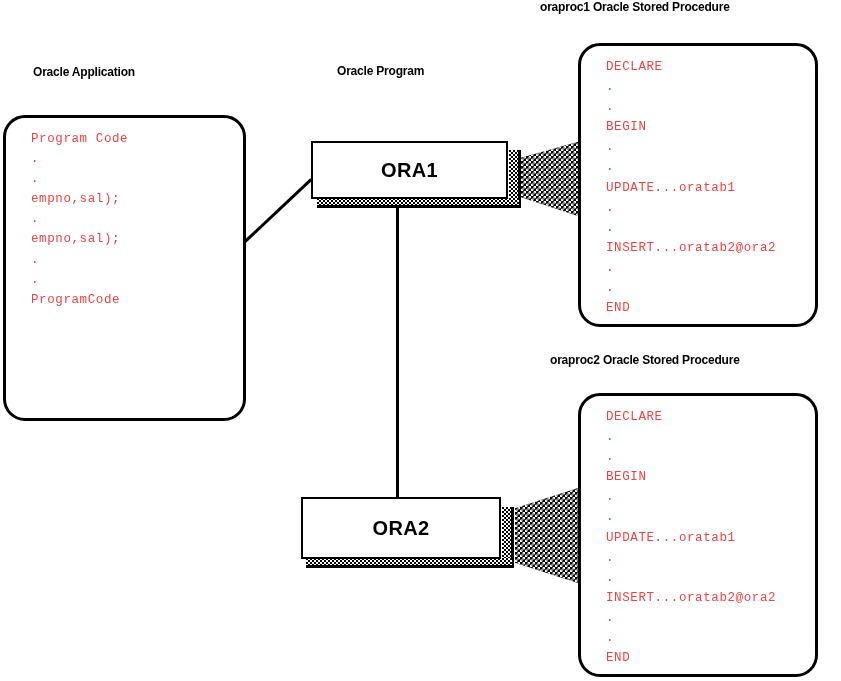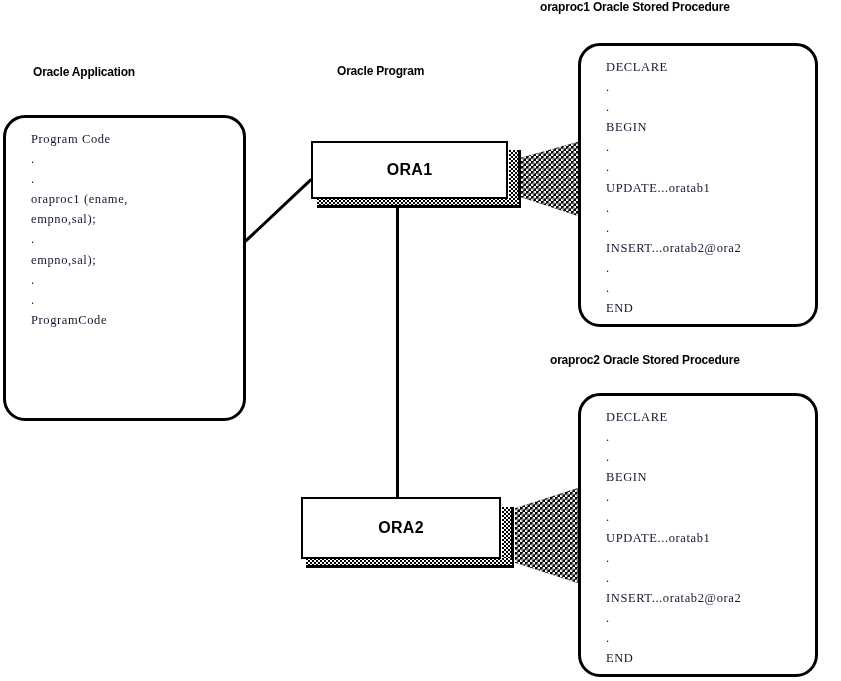--- a/index.html
+++ b/index.html
@@ -37,24 +37,24 @@
     background: #ffffff;
     box-sizing: border-box;
   }
   .codebox .codelines {
     position: absolute;
     left: 25px;
     top: 11px;
     right: 6px;
   }
   .codeline {
-    font-family: Liberation Serif, serif;
+    font-family: Liberation Mono, monospace;
     font-size: 12.5px;
     line-height: 20.1px;
-    color: #0f172a;
+    color: #ef4444;
     white-space: pre;
     letter-spacing: 0.6px;
     height: 20.1px;
   }
   .codeline.dot {
     letter-spacing: 0;
   }
 
   
   .server {
@@ -67,21 +67,21 @@
     border: 2.5px solid #000000;
     background: #ffffff;
     box-sizing: border-box;
     display: flex;
     align-items: center;
     justify-content: center;
   }
   .server-label {
     font-family: "Liberation Sans", sans-serif;
     font-weight: bold;
-    font-size: 16px;
+    font-size: 20px;
     color: #000000;
     letter-spacing: 0.3px;
   }
   
   .shadow-bottom, .shadow-right {
     position: absolute;
     background-color: #000000;
     background-image:
       linear-gradient(45deg, #ffffff 25%, transparent 25%, transparent 75%, #ffffff 75%),
       linear-gradient(45deg, #ffffff 25%, transparent 25%, transparent 75%, #ffffff 75%);
@@ -126,21 +126,20 @@
 
   <div class="heading" style="left:540px; top:0px;">oraproc1 Oracle Stored Procedure</div>
 
   <div class="heading" style="left:550px; top:353px;">oraproc2 Oracle Stored Procedure</div>
 
   <div class="codebox" style="left:3px; top:115px; width:243px; height:306px;">
     <div class="codelines">
       <div class="codeline">Program Code</div>
       <div class="codeline dot">.</div>
       <div class="codeline dot">.</div>
-      <div class="codeline">oraproc1 (ename,</div>
       <div class="codeline">empno,sal);</div>
       <div class="codeline dot">.</div>
       <div class="codeline">empno,sal);</div>
       <div class="codeline dot">.</div>
       <div class="codeline dot">.</div>
       <div class="codeline">ProgramCode</div>
     </div>
   </div>
 
   <div class="connector-diag" style="left:244px; top:241px; width:92px; height:2.5px; transform: rotate(-43.2deg);"></div>

